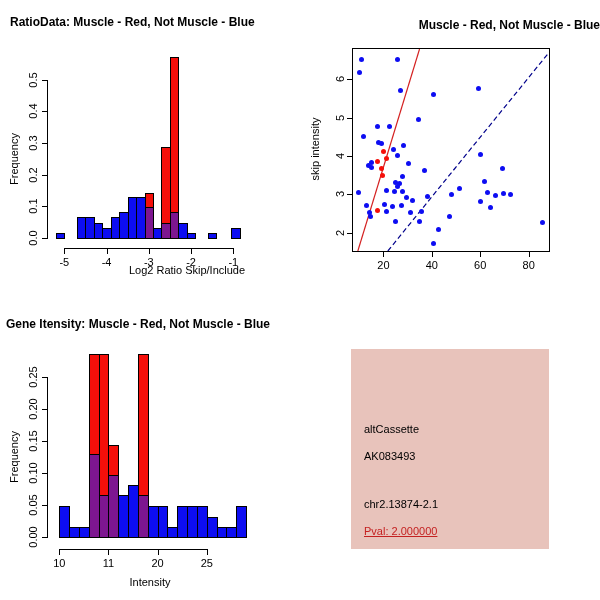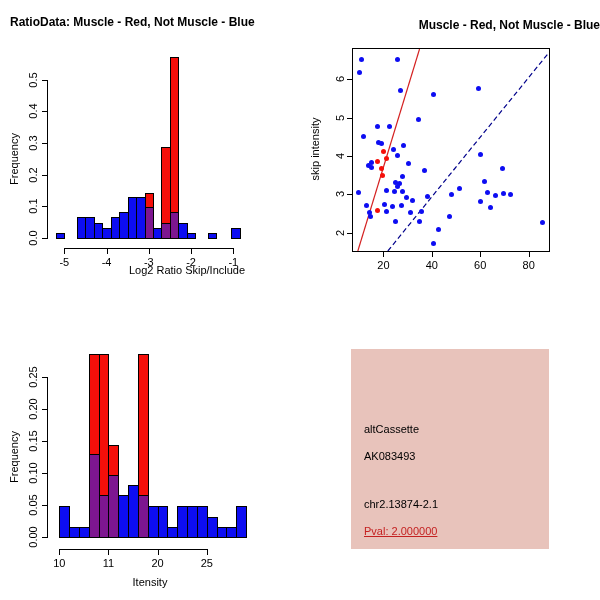--- a/index.html
+++ b/index.html
@@ -180,22 +180,23 @@
         <div class="tickmark" style="left: 47px; top: 155.913px; width: 5px; height: 1px;"></div>
         <div class="ticklab-y" style="left: 40px; top: 155.913px;">4</div>
         <div class="tickmark" style="left: 47px; top: 117.51px; width: 5px; height: 1px;"></div>
         <div class="ticklab-y" style="left: 40px; top: 117.51px;">5</div>
         <div class="tickmark" style="left: 47px; top: 79.1065px; width: 5px; height: 1px;"></div>
         <div class="ticklab-y" style="left: 40px; top: 79.1065px;">6</div>
       </div>
   </section>
 
   <section class="panel" id="p-gene">
+    <div class="ptitle">Gene Itensity: Muscle - Red, Not Muscle - Blue</div>
     <div class="ylab">Frequency</div>
-    <div class="xlab">Itensity</div>
+    <div class="xlab">Intensity</div>
     <div class="plot">
         <div class="bar" style="left: 88.79px; top: 53.96px; width: 10.83px; height: 184.04px; background: rgb(245, 15, 10);"></div>
         <div class="bar" style="left: 98.62px; top: 53.96px; width: 10.83px; height: 184.04px; background: rgb(245, 15, 10);"></div>
         <div class="bar" style="left: 108.45px; top: 145.48px; width: 10.83px; height: 92.52px; background: rgb(245, 15, 10);"></div>
         <div class="bar" style="left: 137.94px; top: 53.96px; width: 10.83px; height: 184.04px; background: rgb(245, 15, 10);"></div>
         <div class="bar" style="left: 59.3px; top: 206.28px; width: 10.83px; height: 31.72px; background: rgb(13, 13, 242);"></div>
         <div class="bar" style="left: 69.13px; top: 226.76px; width: 10.83px; height: 11.24px; background: rgb(13, 13, 242);"></div>
         <div class="bar" style="left: 78.96px; top: 226.76px; width: 10.83px; height: 11.24px; background: rgb(13, 13, 242);"></div>
         <div class="bar" style="left: 88.79px; top: 154.44px; width: 10.83px; height: 83.56px; background: rgb(125, 22, 144);"></div>
         <div class="bar" style="left: 98.62px; top: 195.4px; width: 10.83px; height: 42.6px; background: rgb(125, 22, 144);"></div>

